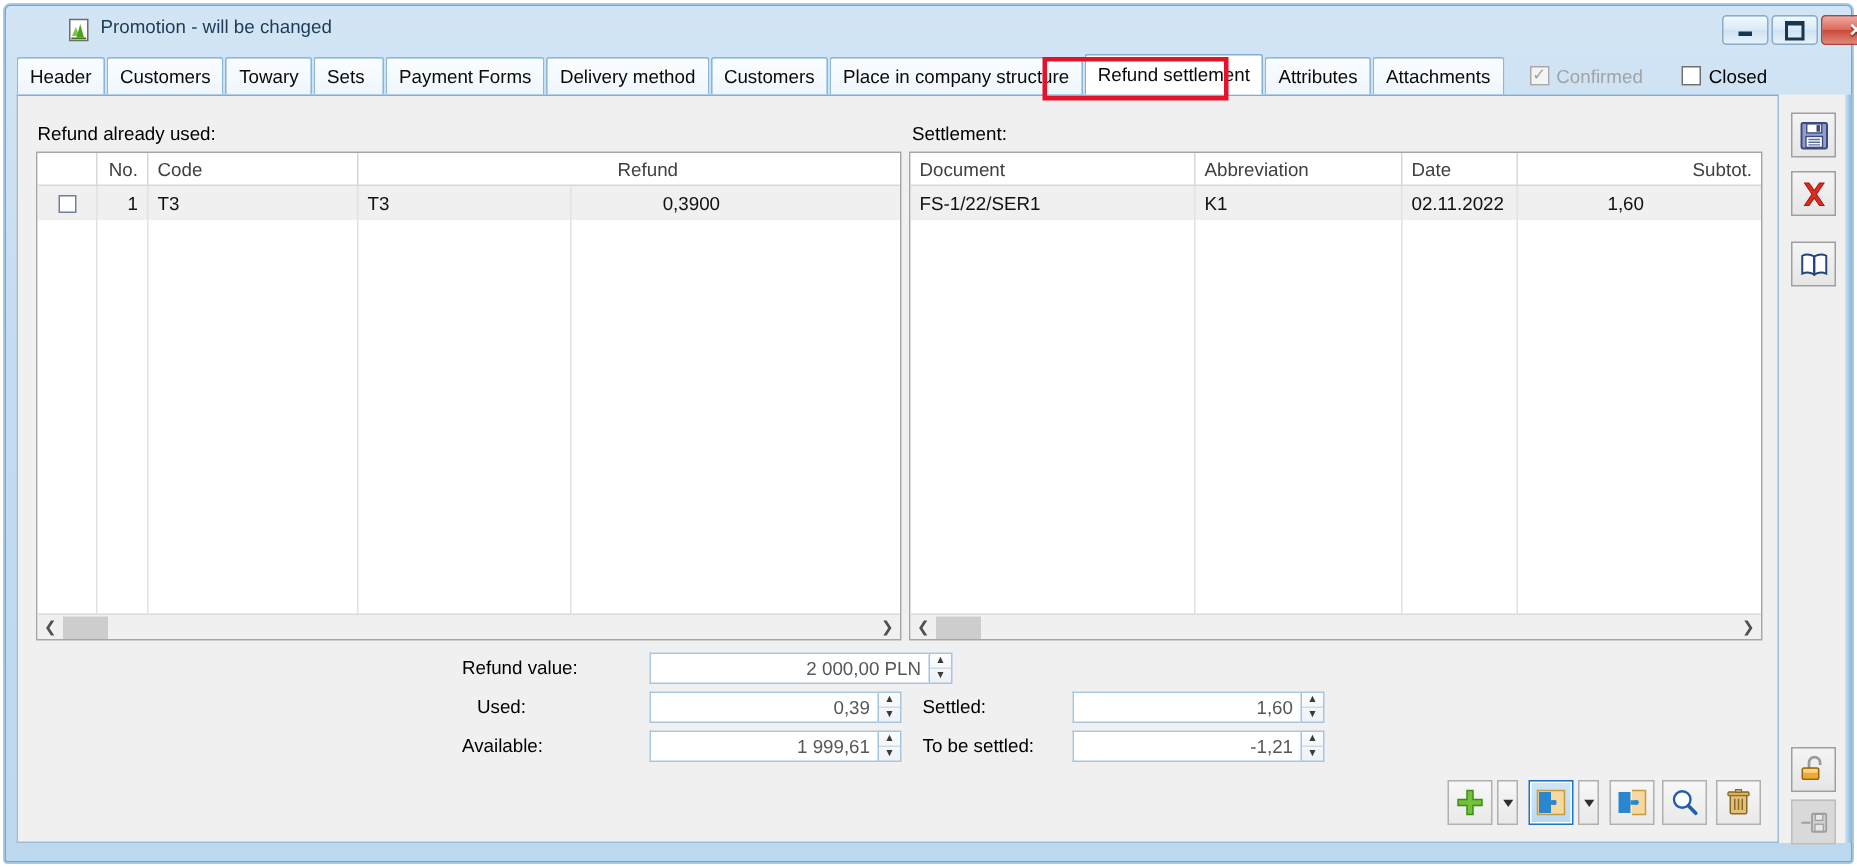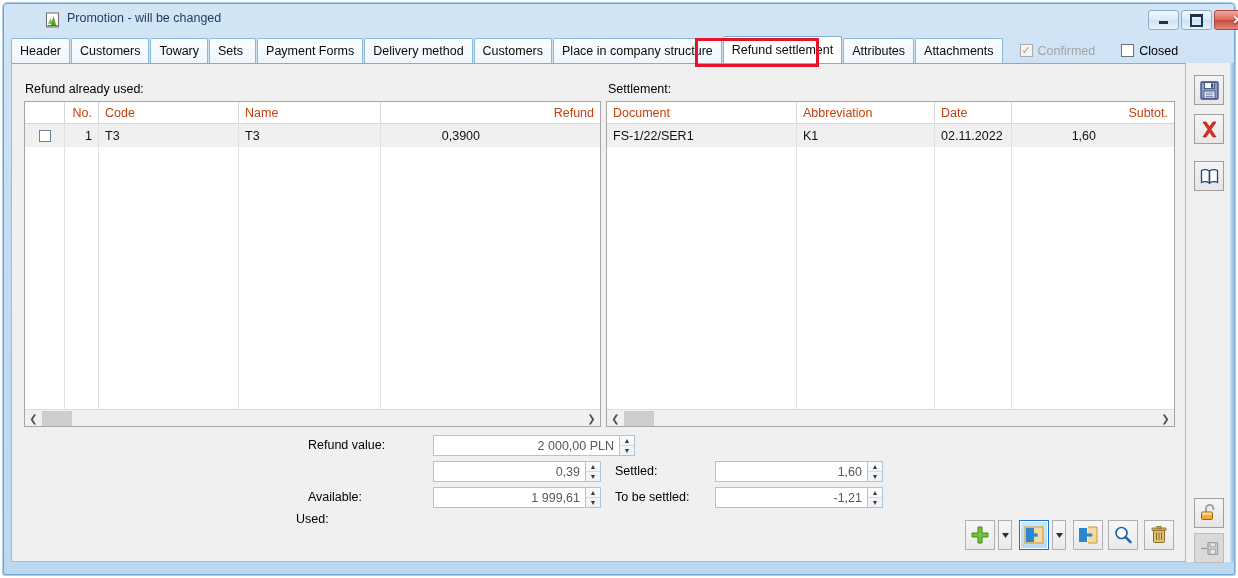--- a/index.html
+++ b/index.html
@@ -173,21 +173,21 @@
     border-bottom: 1px solid #d7d7d7;
     background: #ffffff;
   }
   .gh {
     box-sizing: border-box;
     border-right: 1px solid #d7d7d7;
     display: flex;
     align-items: center;
     padding: 0 6px;
     font-size: 12.5px;
-    color: #c2410c;
+    color: #404040;
     height: 22px;
     cursor: pointer;
     white-space: nowrap;
     overflow: hidden;
   }
   .gh.right { justify-content: flex-end; }
   .gh.last { border-right: none; }
   .grid-row {
     display: flex;
     height: 23px;
@@ -429,21 +429,20 @@
 
       <div class="section-label" style="left:13px; top:18px;">Refund already used:</div>
 
       <div class="section-label" style="left:596px; top:18px;">Settlement:</div>
 
       <div class="grid" style="left:12px; top:37px; width:577px; height:326px;">
         <div class="grid-head">
           <div class="gh" style="width:40px;"></div>
           <div class="gh right" style="width:34px;">No.</div>
           <div class="gh" style="width:140px;">Code</div>
-          <div class="gh" style="width:142px;">Name</div>
           <div class="gh right last" style="width:219px;">Refund</div>
         </div>
         <div class="grid-row">
           <div class="gc center" style="width:40px;">
             <div class="row-chk"></div>
           </div>
           <div class="gc right" style="width:34px;">1</div>
           <div class="gc" style="width:140px;">T3</div>
           <div class="gc" style="width:142px;">T3</div>
           <div class="gc right last" style="width:219px; padding-right:120px;">0,3900</div>
@@ -494,21 +493,21 @@
 
       <div class="fld-label" style="left:296px; top:374px;">Refund value:</div>
       <div class="spin" style="left:421px; top:371px; width:202px;">
         <div class="spin-input">2 000,00 PLN</div>
         <div class="spin-btns">
           <div class="spin-up">▲</div>
           <div class="spin-dn">▼</div>
         </div>
       </div>
 
-      <div class="fld-label" style="left:284px; top:400px;margin-top:48px;">Used:</div>
+      <div class="fld-label" style="left:306px; top:400px;">Used:</div>
       <div class="spin" style="left:421px; top:397px; width:168px;">
         <div class="spin-input">0,39</div>
         <div class="spin-btns">
           <div class="spin-up">▲</div>
           <div class="spin-dn">▼</div>
         </div>
       </div>
 
       <div class="fld-label" style="left:296px; top:426px;">Available:</div>
       <div class="spin" style="left:421px; top:423px; width:168px;">

